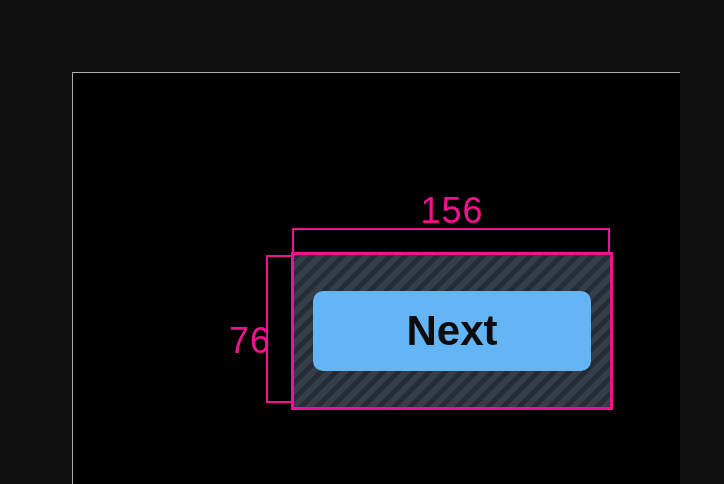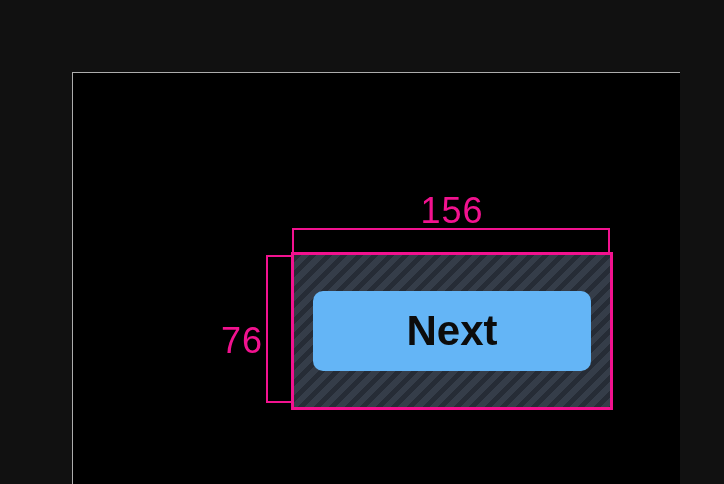--- a/index.html
+++ b/index.html
@@ -28,21 +28,21 @@
     position: absolute;
     color: var(--measurement-pink);
     font-size: 36px;
     line-height: 36px;
     font-weight: 400;
     text-align: center;
     letter-spacing: 1px;
     user-select: none;
   }
   .dim-width  { left: 203px; top: 92px;  width: 320px; }
-  .dim-height { left: 120px; top: 222px; width: 52px;  }
+  .dim-height { left: 128px; top: 222px; width: 52px;  }
 
   
   .bracket-h {
     position: absolute;
     left: 203px; top: 139px;
     width: 318px; height: 11px;
     border-top: 2px solid var(--measurement-pink);
     border-left: 2px solid var(--measurement-pink);
     border-right: 2px solid var(--measurement-pink);
   }

